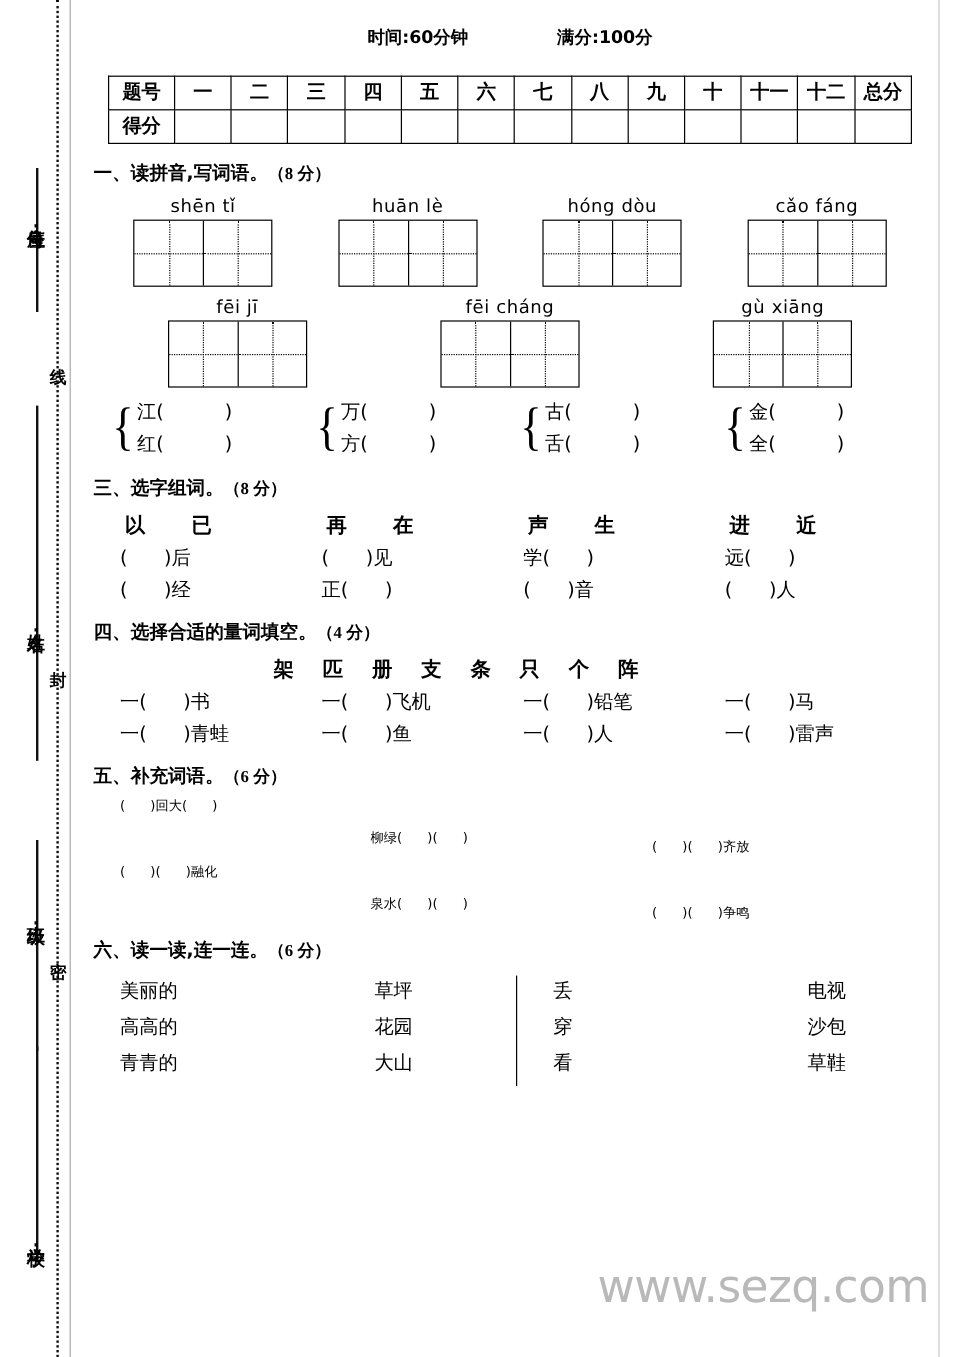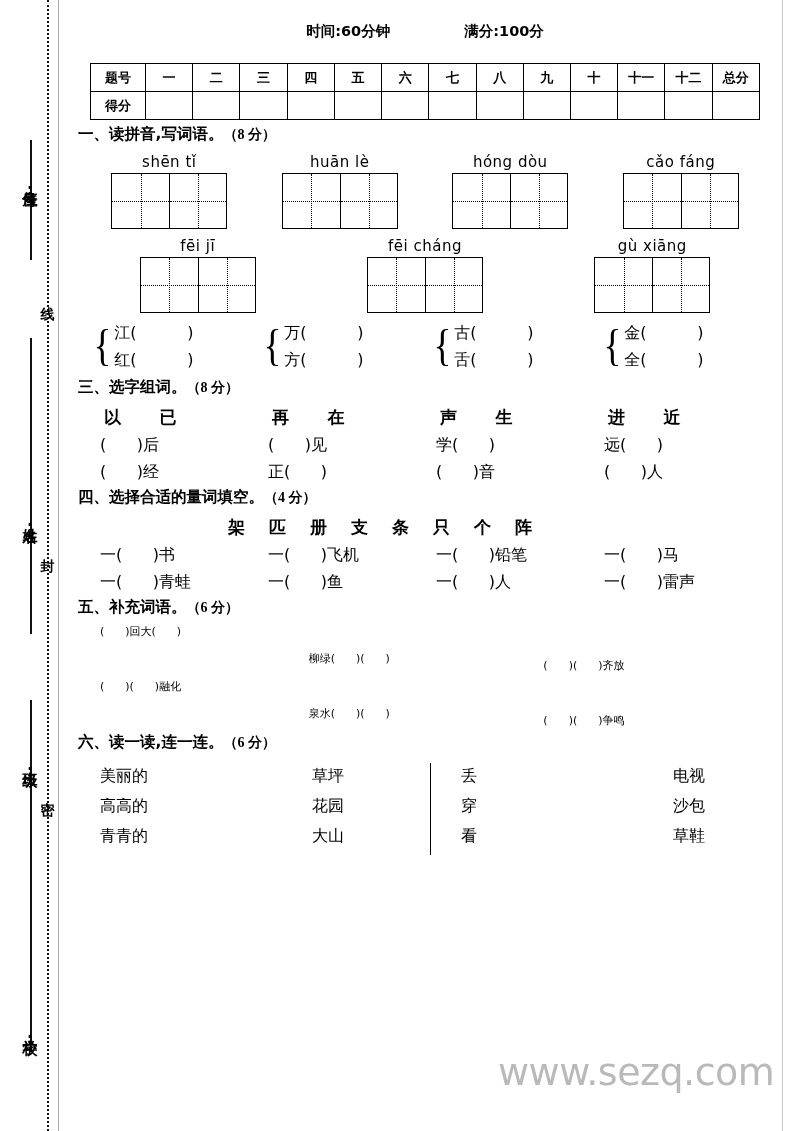--- a/index.html
+++ b/index.html
@@ -110,31 +110,31 @@
     width: 100%;
     table-layout: fixed;
   }
   table.score-table td {
     border: 1.6px solid #000;
     height: 27px;
     text-align: center;
     vertical-align: middle;
     font-family: "DejaVu Sans", "Liberation Sans", sans-serif;
     font-weight: bold;
-    font-size: 13px;
+    font-size: 16px;
     padding: 0;
   }
   table.score-table td.hdr { width: 54px; }
 
   
   .sec-title {
     font-family: "DejaVu Sans", "Liberation Sans", sans-serif;
     font-weight: bold;
     font-size: 15.5px;
-    margin-top: 4px;
+    margin-top: 14px;
     letter-spacing: 0px;
   }
   .sec-title .pts {
     font-family: "Liberation Serif", "DejaVu Serif", serif;
     font-weight: bold;
     font-size: 14px;
   }
 
   
   .pinyin-row {

